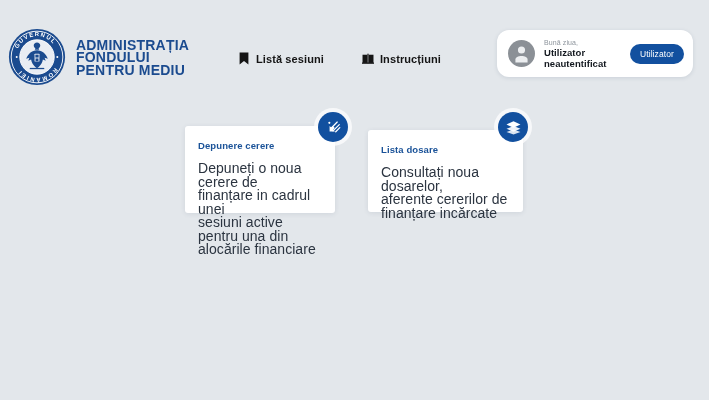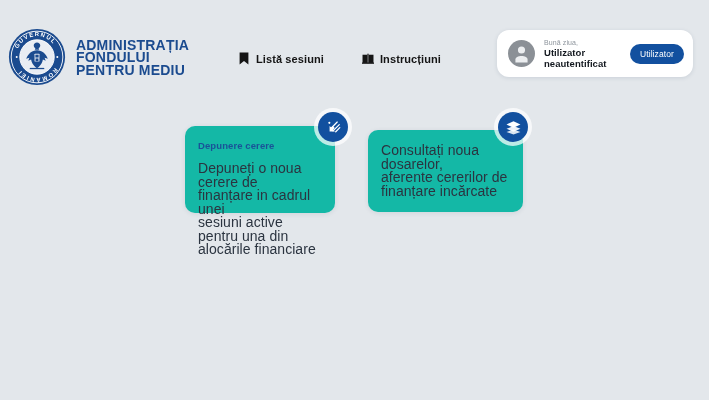--- a/index.html
+++ b/index.html
@@ -45,21 +45,21 @@
   }
   .btn-login {
     flex:0 0 auto; background:#12509f; color:#ffffff;
     font-size:8.5px; font-weight:400; letter-spacing:.1px;
     border:none; border-radius:11px; padding:5px 10px; cursor:pointer;
     font-family:"Liberation Sans", sans-serif; white-space:nowrap;
   }
 
   
   .card {
-    position:absolute; background:#14b8a6; border-radius:10px;
+    position:absolute; background:#ffffff; border-radius:3px;
     box-shadow:0 1px 5px rgba(40,60,90,.10);
     padding:14px 15px 13px 13px; cursor:pointer;
   }
   #card-1 { left:185px; top:126px; width:150px; height:87px; }
   #card-2 { left:368px; top:130px; width:155px; height:82px; }
 
   .card-title {
     color:#1a5298; font-size:9.5px; font-weight:700; letter-spacing:.1px;
     line-height:12px; margin-bottom:10px;
   }
@@ -168,20 +168,21 @@
         <path d="M14.4 3.6 L6.6 11.4"></path>
         <path d="M16.8 6.6 L9.4 14"></path>
         <path d="M17.4 10.2 L12.6 15"></path>
       </g>
       <path d="M5.4 8.2 L5.4 14.6 L11.8 14.6 L9.6 12.4 L11.5 10.5 L9.2 8.2 L7.3 10.1 Z" fill="#ffffff"></path>
       <circle cx="5.1" cy="4.5" r="1.25" fill="#ffffff"></circle>
     </svg>
   </div>
 
   <div class="card" id="card-2">
+    <div class="card-title">Lista dosare</div>
     <div class="card-desc">Consultați noua dosarelor,
 aferente cererilor de
 finanțare incărcate</div>
   </div>
   <div class="card-badge" id="badge-2">
     <svg viewBox="0 0 20 20">
       <path d="M10 2.6 L18.2 6.5 L10 10.4 L1.8 6.5 Z" fill="#ffffff"></path>
       <path d="M10 8.2 L18.2 11.6 L10 15 L1.8 11.6 Z" fill="#ffffff" opacity=".92"></path>
       <path d="M10 12.4 L18.2 15.3 L10 18.2 L1.8 15.3 Z" fill="#ffffff" opacity=".85"></path>
     </svg>

